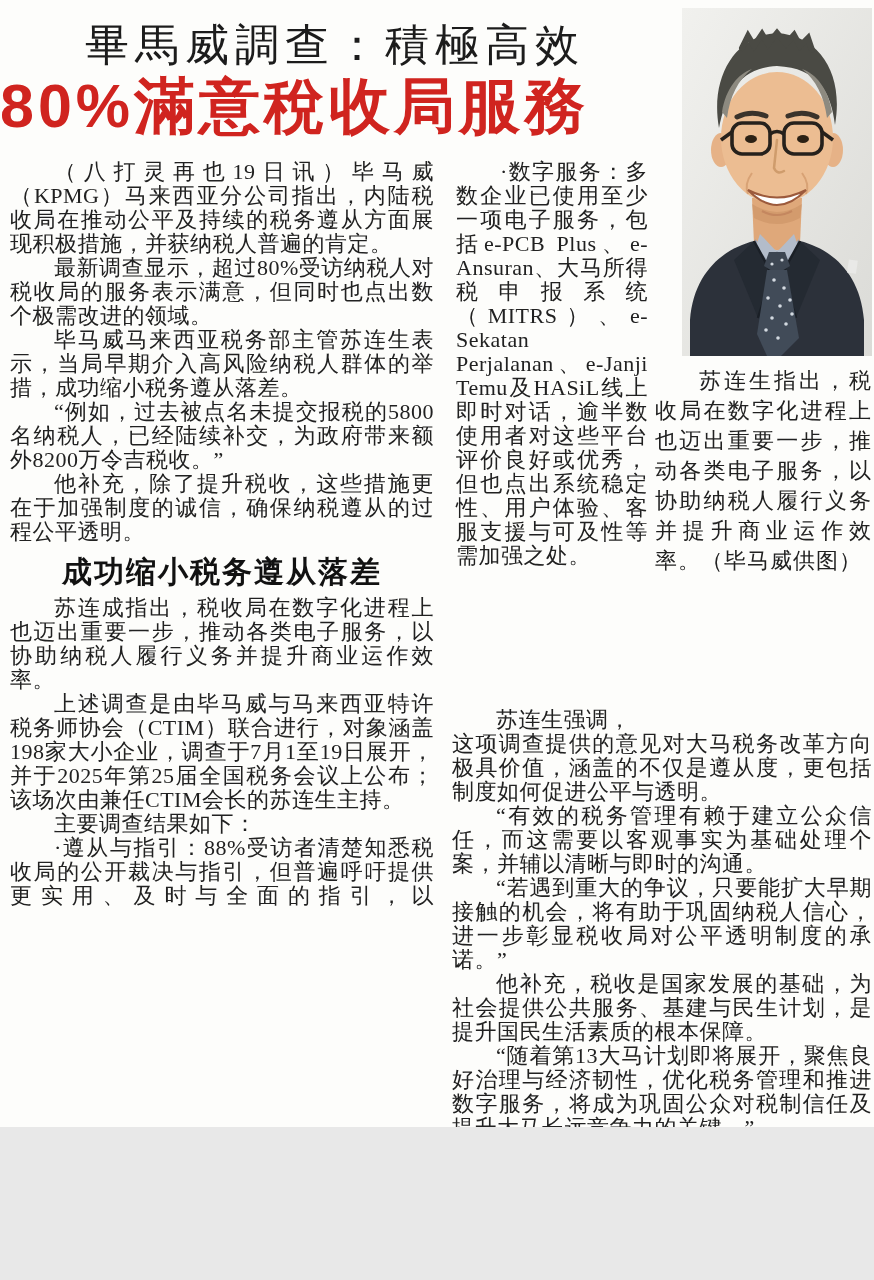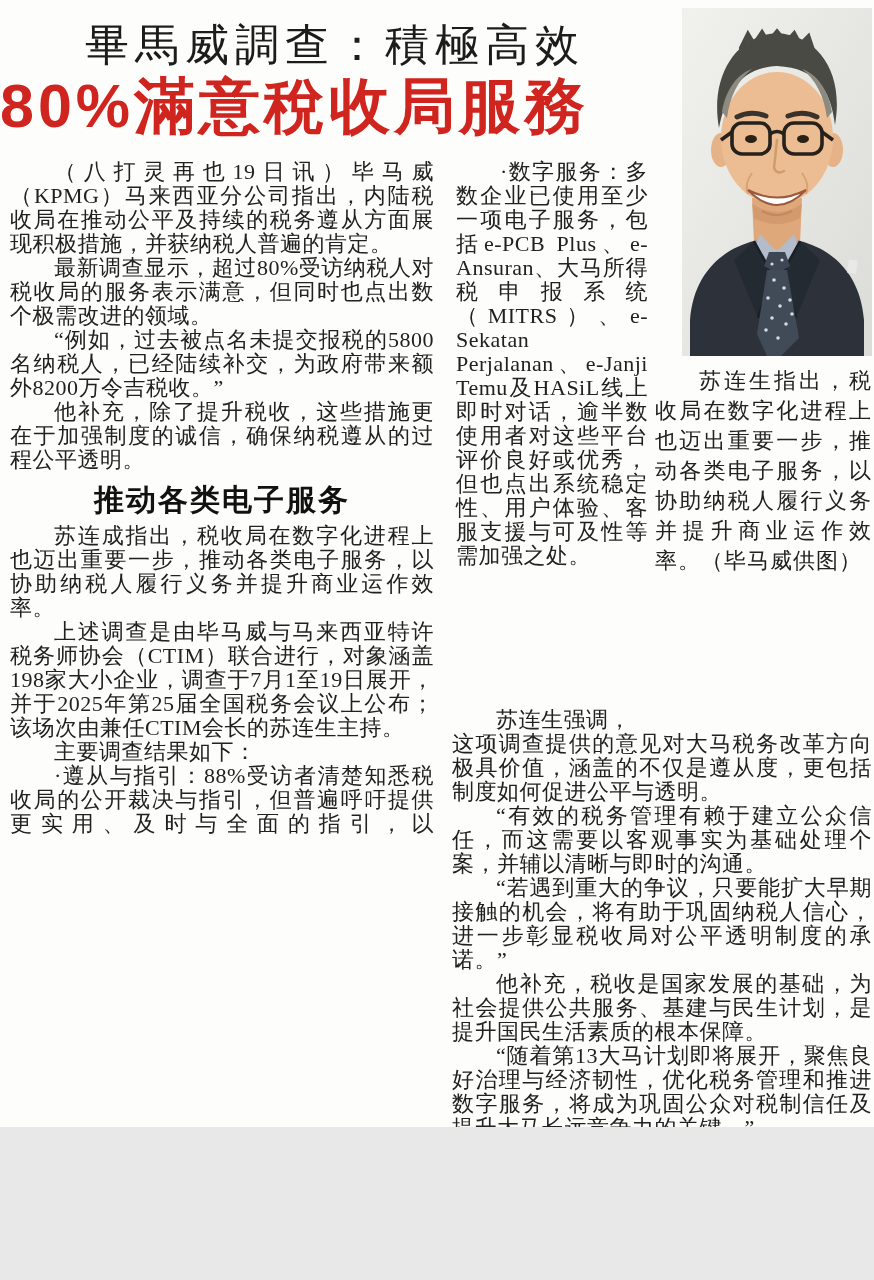--- a/index.html
+++ b/index.html
@@ -141,23 +141,24 @@
       <path d="M66,182 Q95,212 124,182 Q95,197 66,182 Z" fill="#ffffff" stroke="#9c5a3c" stroke-width="2"></path>
       <path d="M80,203 Q95,211 110,203" fill="none" stroke="#c4875f" stroke-width="2"></path>
     </svg>
   </figure>
 
   <div class="caption">苏连生指出，税收局在数字化进程上也迈出重要一步，推动各类电子服务，以协助纳税人履行义务并提升商业运作效率。（毕马威供图）</div>
 
   <div class="col col-left">
     <p>（八打灵再也19日讯）毕马威（KPMG）马来西亚分公司指出，内陆税收局在推动公平及持续的税务遵从方面展现积极措施，并获纳税人普遍的肯定。</p>
     <p>最新调查显示，超过80%受访纳税人对税收局的服务表示满意，但同时也点出数个极需改进的领域。</p>
+    <p>毕马威马来西亚税务部主管苏连生表示，当局早期介入高风险纳税人群体的举措，成功缩小税务遵从落差。</p>
     <p>“例如，过去被点名未提交报税的5800名纳税人，已经陆续补交，为政府带来额外8200万令吉税收。”</p>
     <p>他补充，除了提升税收，这些措施更在于加强制度的诚信，确保纳税遵从的过程公平透明。</p>
-    <h2 class="subhead">推动各类电子服务</h2>
+    <h2 class="subhead">成功缩小税务遵从落差</h2>
     <p>苏连成指出，税收局在数字化进程上也迈出重要一步，推动各类电子服务，以协助纳税人履行义务并提升商业运作效率。</p>
     <p>上述调查是由毕马威与马来西亚特许税务师协会（CTIM）联合进行，对象涵盖198家大小企业，调查于7月1至19日展开，并于2025年第25届全国税务会议上公布；该场次由兼任CTIM会长的苏连生主持。</p>
     <p>主要调查结果如下：</p>
     <p class="fill">·遵从与指引：88%受访者清楚知悉税收局的公开裁决与指引，但普遍呼吁提供更实用、及时与全面的指引，以</p>
   </div>
 
   <div class="col col-mid">
     <p>·数字服务：多数企业已使用至少一项电子服务，包括e-PCB Plus、e-Ansuran、大马所得税申报系统（MITRS）、e-Sekatan Perjalanan、e-Janji Temu及HASiL线上即时对话，逾半数使用者对这些平台评价良好或优秀，但也点出系统稳定性、用户体验、客服支援与可及性等需加强之处。</p>
   </div>
 

